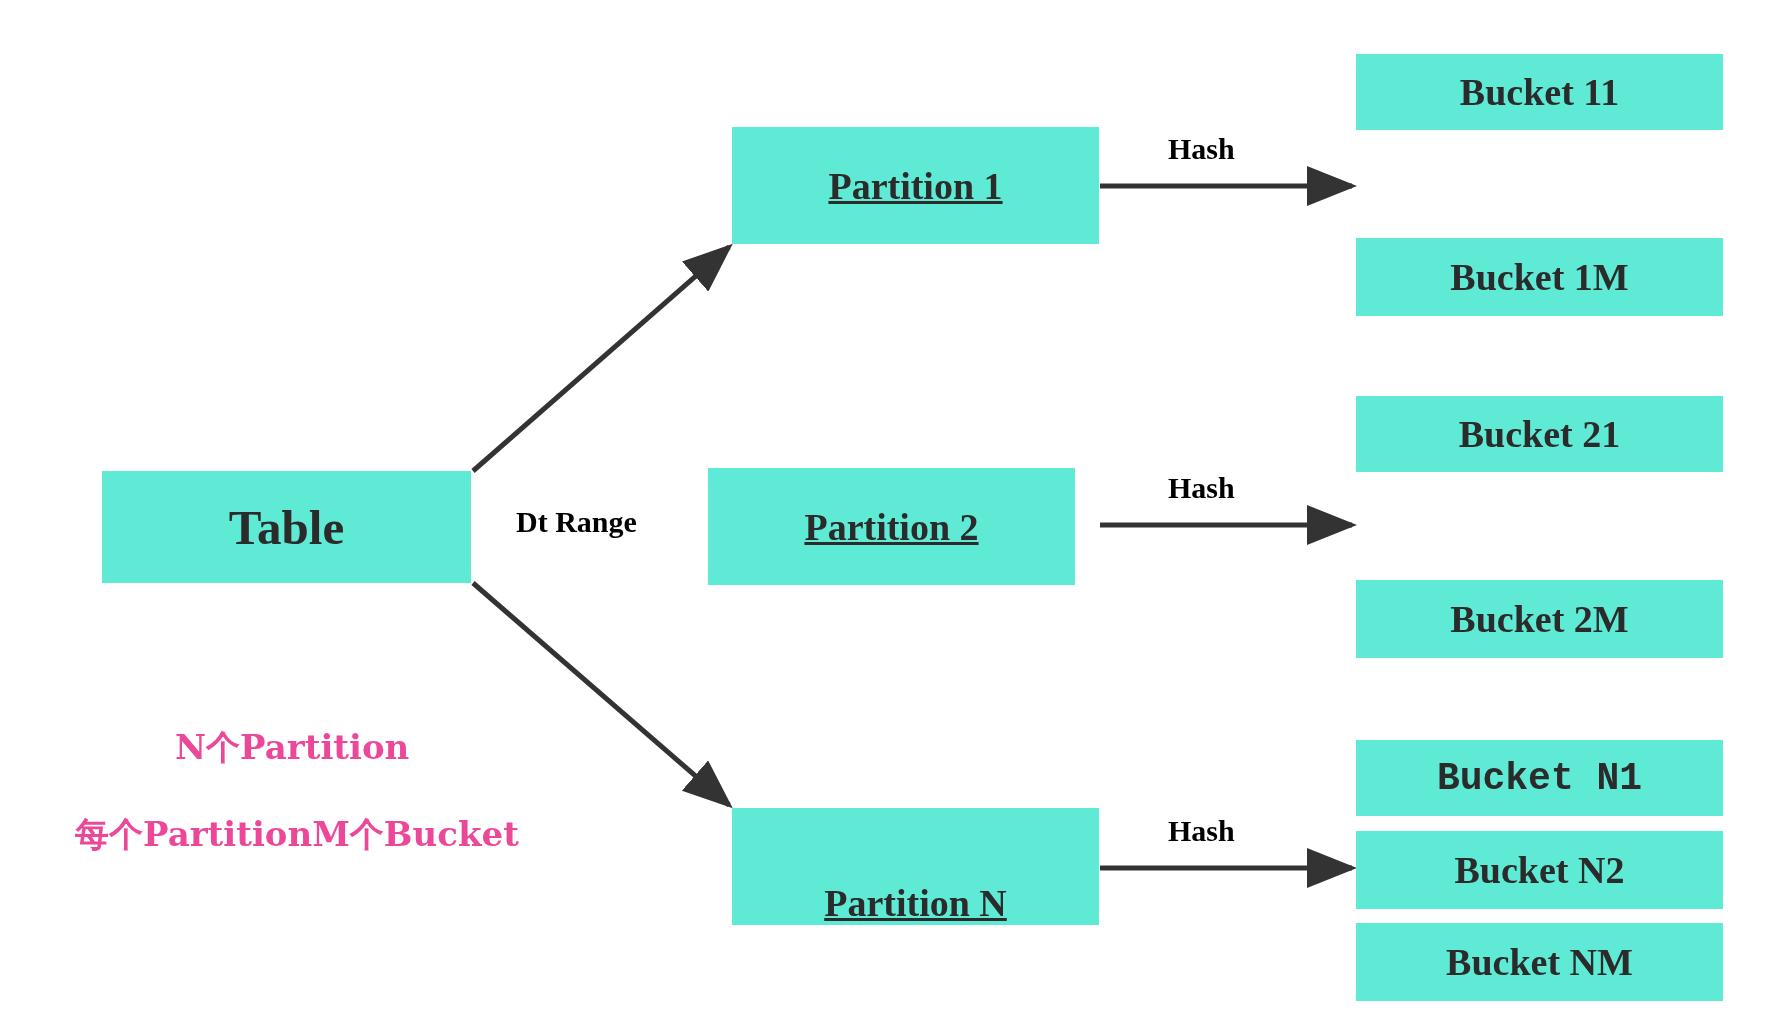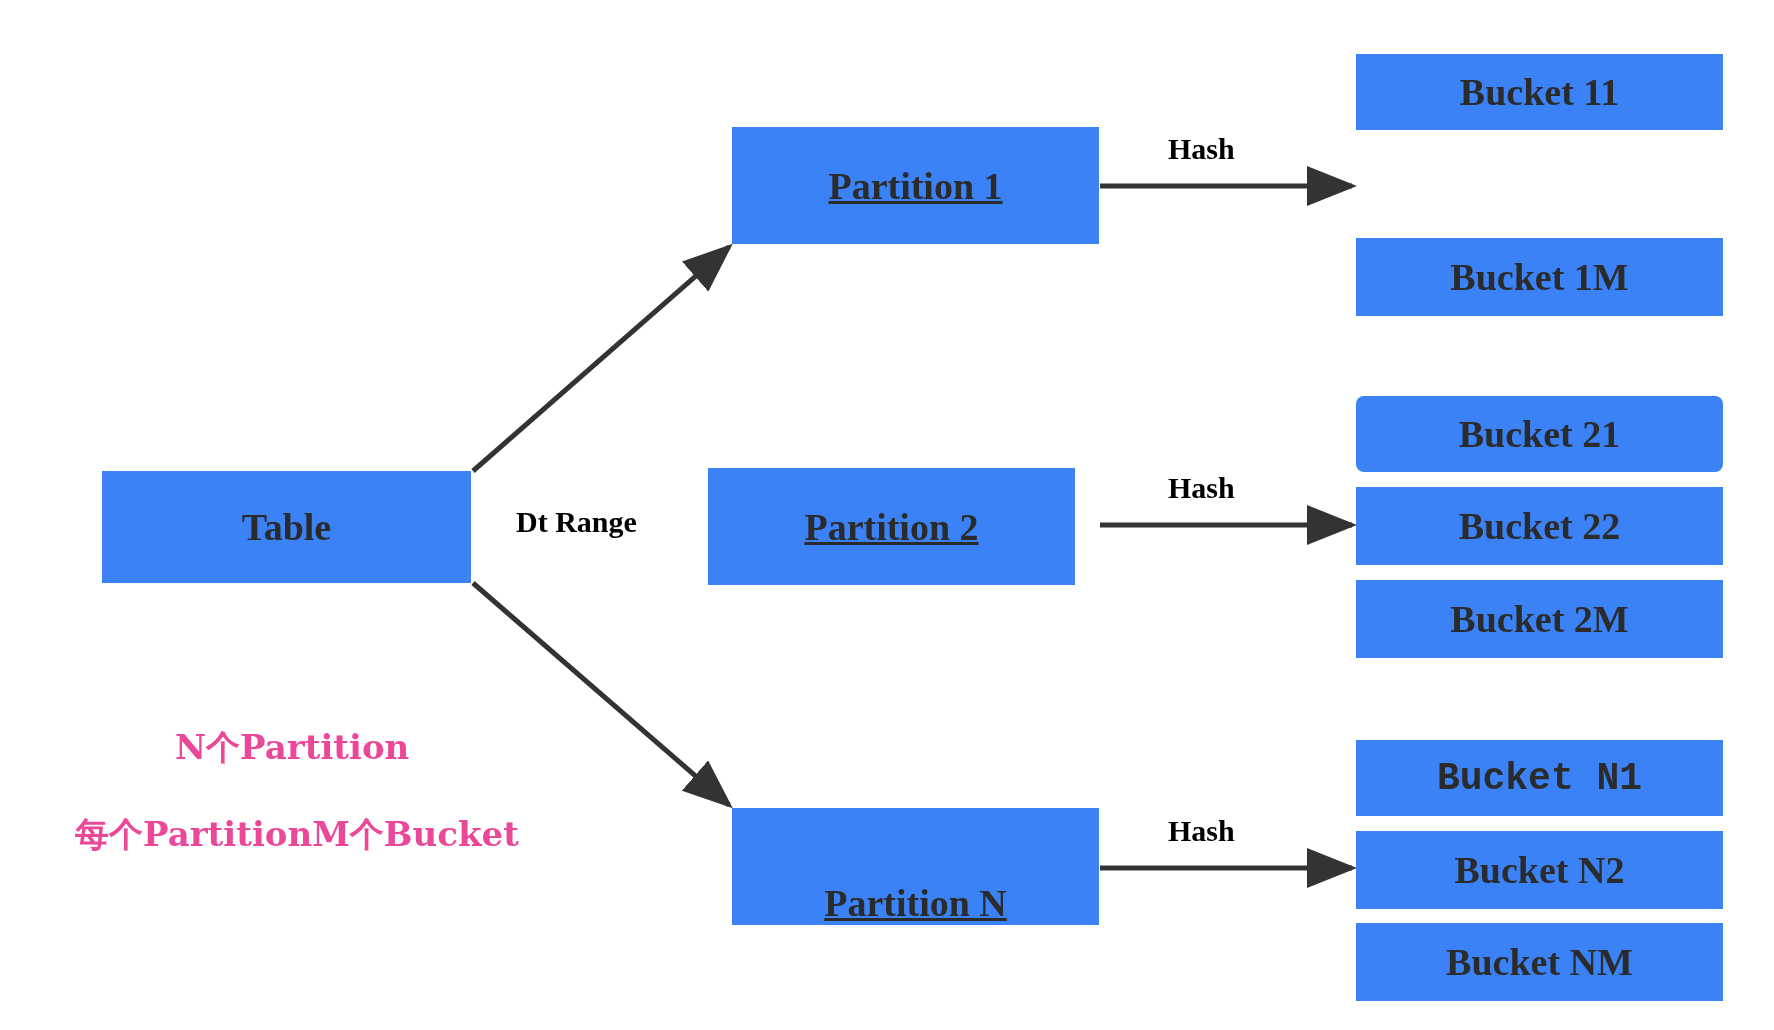--- a/index.html
+++ b/index.html
@@ -10,29 +10,29 @@
   #canvas {
     position: relative;
     width: 1774px;
     height: 1030px;
     background: #ffffff;
     overflow: hidden;
     font-family: "Liberation Serif", "DejaVu Serif", serif;
   }
   .box {
     position: absolute;
-    background: #3b82f6;
+    background: #5eead4;
     display: flex;
     align-items: center;
     justify-content: center;
     color: #2b2b2b;
     font-weight: bold;
     box-sizing: border-box;
   }
-  .box-table   { font-size: 38px; }
+  .box-table   { font-size: 49px; }
   .box-part    { font-size: 38px; text-decoration: underline; }
   .box-bucket  { font-size: 38px; }
 
   .edge-label {
     position: absolute;
     color: #000000;
     font-weight: bold;
     font-size: 30px;
     white-space: nowrap;
   }
@@ -94,25 +94,22 @@
   </div>
   <div class="box box-bucket" style="left:1356px; top:238px; width:367px; height:78px;">
     <span>Bucket 1M</span>
   </div>
 
   <div class="box box-part" style="left:708px; top:468px; width:367px; height:117px;text-align:center;">
     <span>Partition 2</span>
   </div>
   <div class="edge-label" style="left:1168px; top:471px;">Hash</div>
 
-  <div class="box box-bucket" style="left:1356px; top:396px; width:367px; height:76px;border-radius:8px;">
+  <div class="box box-bucket" style="left:1356px; top:396px; width:367px; height:76px;">
     <span>Bucket 21</span>
-  </div>
-  <div class="box box-bucket" style="left:1356px; top:487px; width:367px; height:78px;">
-    <span>Bucket 22</span>
   </div>
   <div class="box box-bucket" style="left:1356px; top:580px; width:367px; height:78px;justify-content:center;">
     <span>Bucket 2M</span>
   </div>
 
   <div class="box box-part" style="left:732px; top:808px; width:367px; height:117px;align-items:flex-end;">
     <span>Partition N</span>
   </div>
   <div class="edge-label" style="left:1168px; top:814px;">Hash</div>
 

